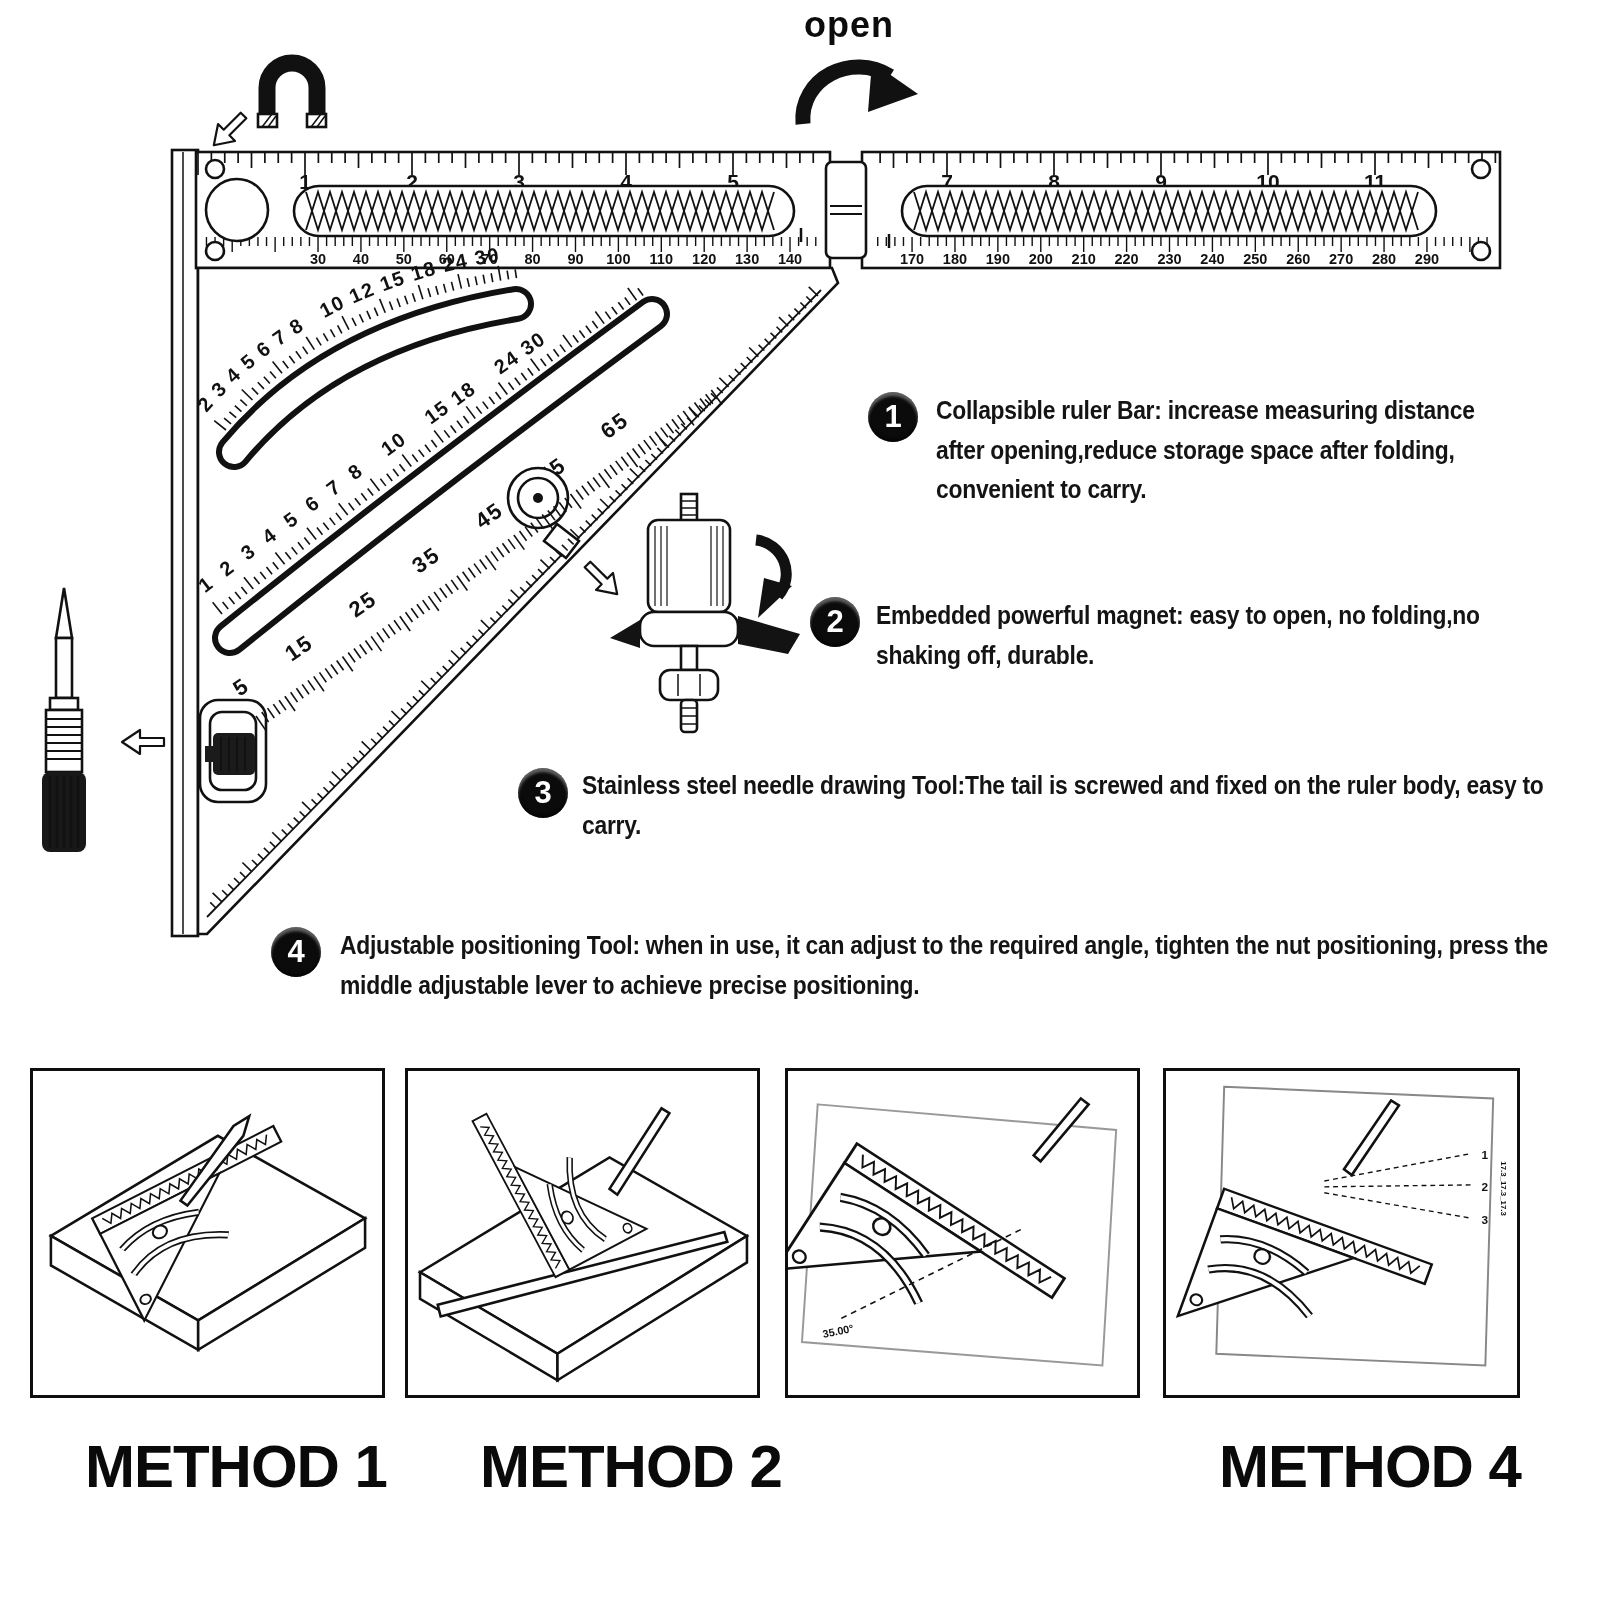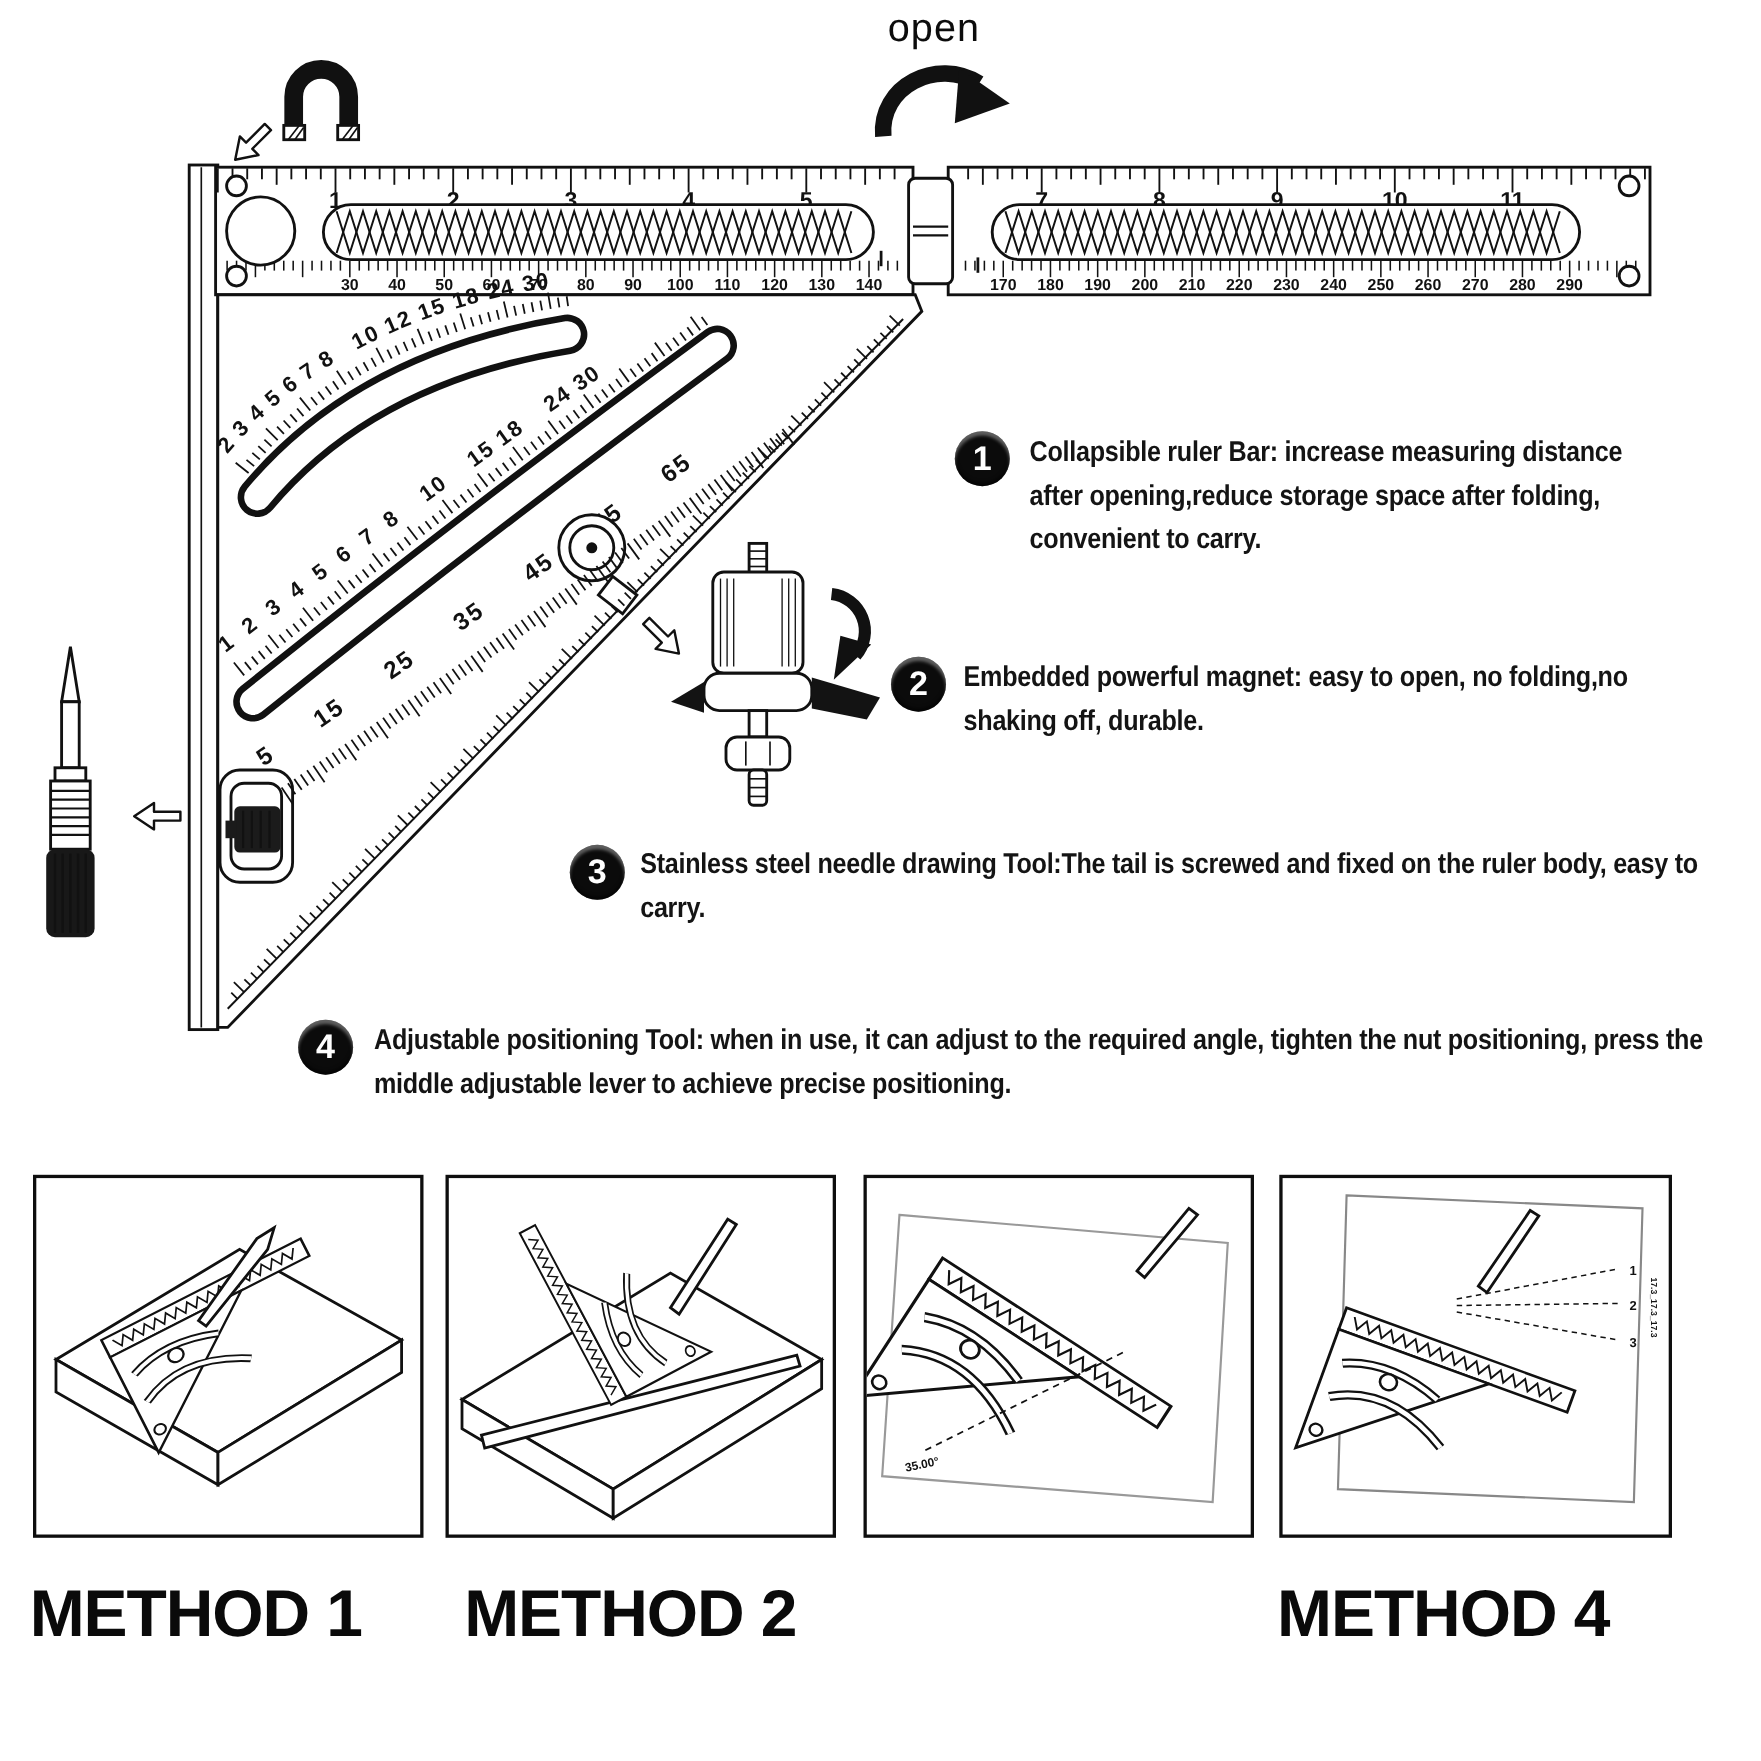--- a/index.html
+++ b/index.html
@@ -14,31 +14,31 @@
   .zz,.zzm{fill:none;stroke:#111;stroke-width:1.8}
   .guide{fill:none;stroke:none}
   .slot-o{fill:none;stroke:#111;stroke-width:36;stroke-linecap:round}
   .slot-i{fill:none;stroke:#fff;stroke-width:24;stroke-linecap:round}
   .rnum{font-family:"Liberation Sans",sans-serif;font-weight:bold;fill:#111}
   .scale{font-family:"Liberation Sans",sans-serif;font-weight:bold;fill:#111;font-size:20px;letter-spacing:1.5px;white-space:pre}
   .scale-big{font-size:22px;letter-spacing:2px}
   .oarr{fill:#fff;stroke:#111;stroke-width:2.2;stroke-linejoin:round}
   .tiny{font-family:"Liberation Sans",sans-serif;font-weight:bold;fill:#111}
 
-  .open-label{font-size:36px;font-weight:normal;letter-spacing:1px;color:#0c0c0c}
+  .open-label{font-size:36px;font-weight:bold;letter-spacing:1px;color:#0c0c0c}
 
   .badge{position:absolute;width:50px;height:50px;border-radius:50%;background:#0b0b0b;color:#fff;
          display:flex;align-items:center;justify-content:center;font-weight:bold;font-size:31px;
          box-shadow:inset 0 4px 3px rgba(255,255,255,.35), inset 0 -3px 3px rgba(0,0,0,.6)}
   .feature-text{position:absolute;font-weight:bold;font-size:26px;line-height:1.52;color:#141414;
                 letter-spacing:-.3px;transform:scaleX(.88);transform-origin:left top}
 
   .panel{position:absolute;top:1068px;height:330px;border:3px solid #0e0e0e;background:#fff}
   .panel svg{width:100%;height:100%}
-  .method-label{position:absolute;top:1432px;height:80px;text-align:left;font-weight:bold;
+  .method-label{position:absolute;top:1432px;height:80px;text-align:right;font-weight:bold;
                 font-size:60px;letter-spacing:-1px;color:#0a0a0a}
 </style>
 </head>
 <body>
 
 <div class="stage">
 
   <svg id="main-art" class="abs" style="left:0;top:0" width="1601" height="1060" viewBox="0 0 1601 1060">
     <defs>
       <polygon id="oarrow" points="0,8 24,8 24,0 42,12 24,24 24,16 0,16"></polygon>

